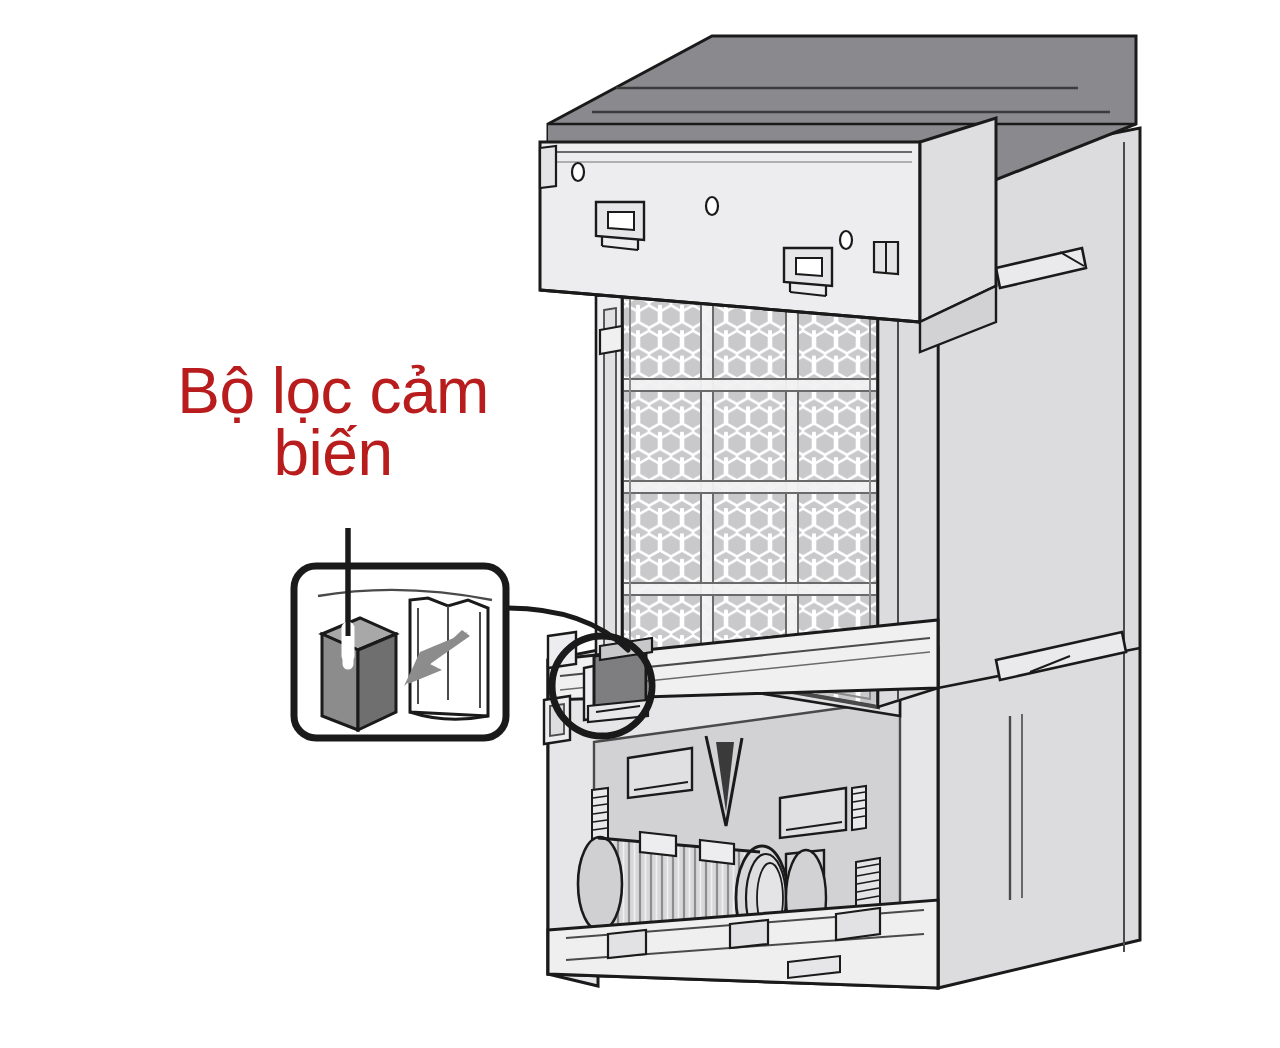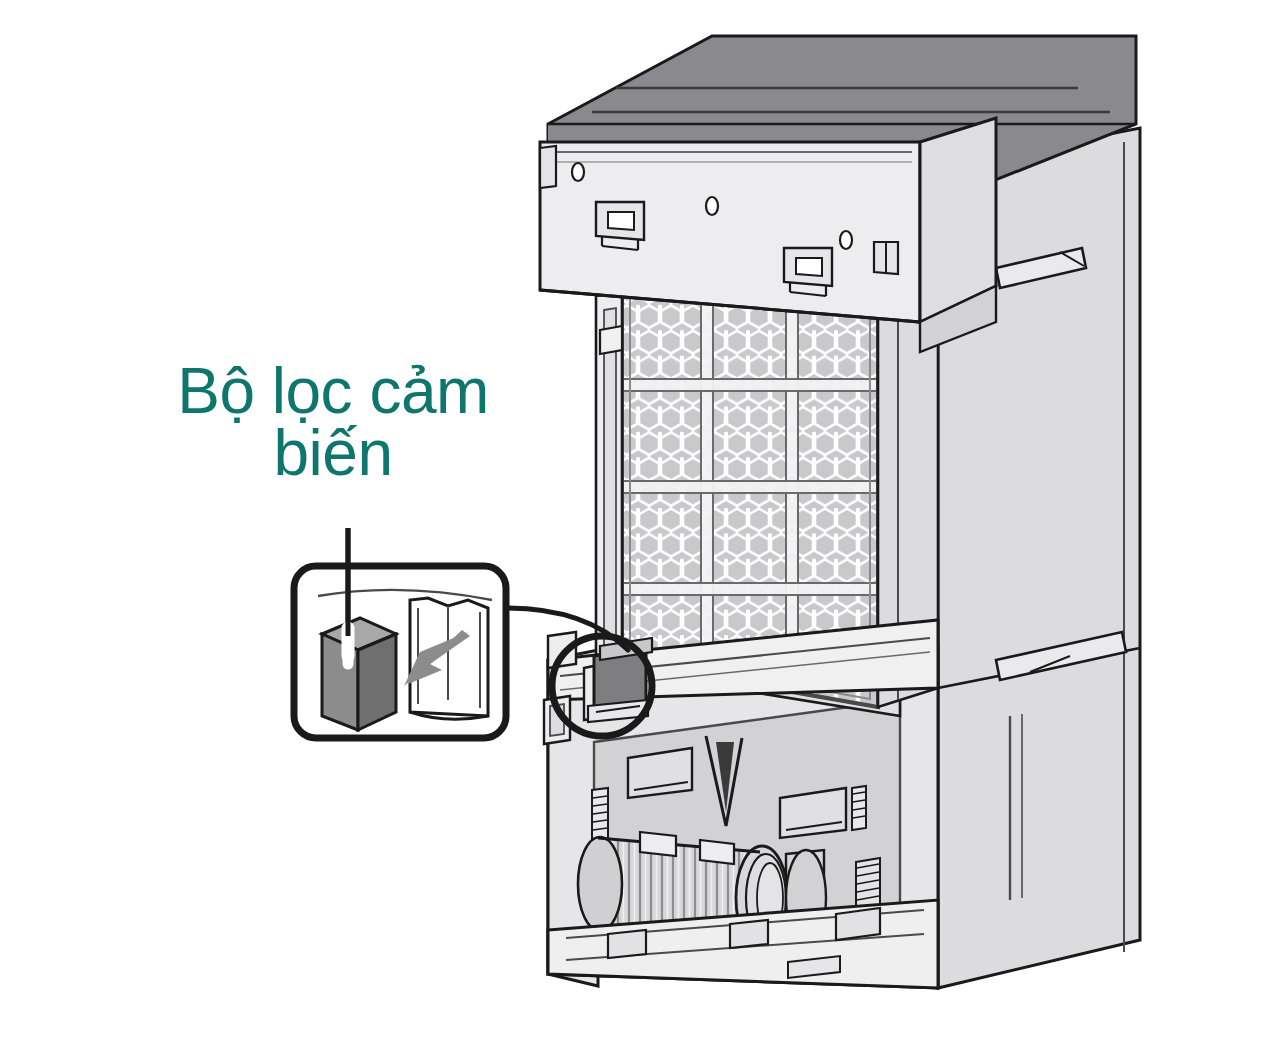--- a/index.html
+++ b/index.html
@@ -28,21 +28,21 @@
     width: 1280px;
     height: 1048px;
     display: block;
   }
   .callout-label {
     position: absolute;
     left: 118px;
     top: 360px;
     width: 430px;
     text-align: center;
-    color: #0f766e;
+    color: #b91c1c;
     font-family: "Liberation Sans", sans-serif;
     font-size: 64px;
     line-height: 0.97;
     font-weight: 400;
     letter-spacing: -0.5px;
     white-space: pre-line;
     pointer-events: none;
   }
 </style>
 </head>

